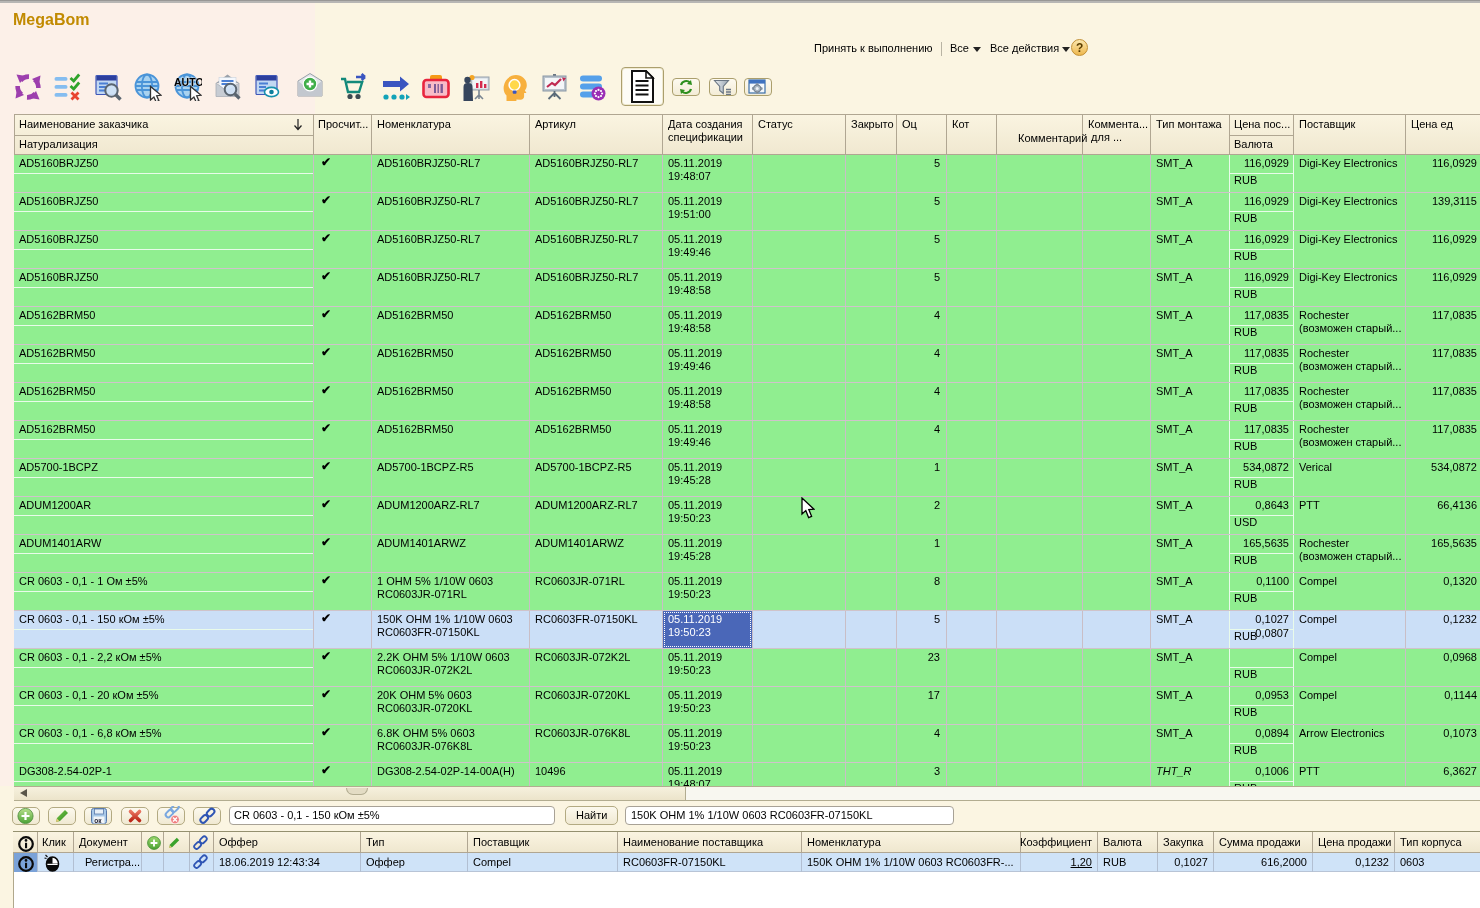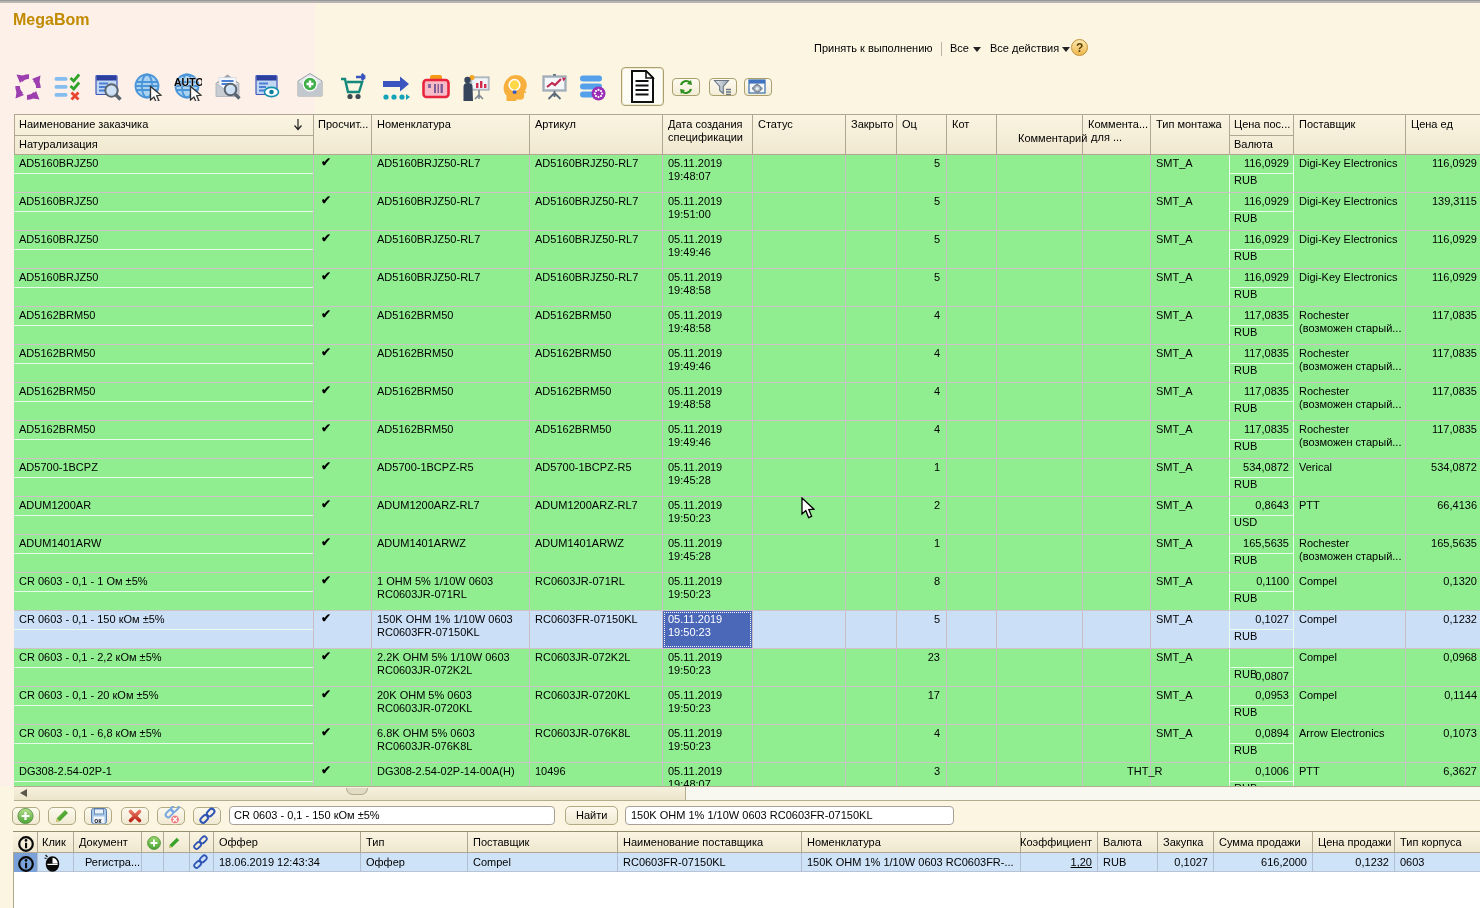--- a/index.html
+++ b/index.html
@@ -460,21 +460,21 @@
 <div class="t" style="left:1234px;top:630px;">RUB</div>
 <div class="t" style="left:1299px;top:613px;width:104px;white-space:normal;">Compel</div>
 <div class="t r" style="left:1405px;top:613px;width:72px;">0,1232</div>
 <div class="t" style="left:19px;top:651px;">CR 0603 - 0,1 - 2,2 кОм ±5%</div>
 <div class="t" style="left:321px;top:650px;font-size:12px;font-weight:bold;">✔</div>
 <div class="t" style="left:377px;top:651px;width:150px;white-space:normal;">2.2K OHM 5% 1/10W 0603<br>RC0603JR-072K2L</div>
 <div class="t" style="left:535px;top:651px;">RC0603JR-072K2L</div>
 <div class="t" style="left:668px;top:651px;white-space:normal;width:80px;color:#000;">05.11.2019<br>19:50:23</div>
 <div class="t r" style="left:896px;top:651px;width:44px;">23</div>
 <div class="t" style="left:1156px;top:651px;">SMT_A</div>
-<div class="t r" style="left:1229px;top:670px;width:60px;">0,0807</div>
+<div class="t r" style="left:1229px;top:627px;width:60px;">0,0807</div>
 <div class="t" style="left:1234px;top:668px;">RUB</div>
 <div class="t" style="left:1299px;top:651px;width:104px;white-space:normal;">Compel</div>
 <div class="t r" style="left:1405px;top:651px;width:72px;">0,0968</div>
 <div class="t" style="left:19px;top:689px;">CR 0603 - 0,1 - 20 кОм ±5%</div>
 <div class="t" style="left:321px;top:688px;font-size:12px;font-weight:bold;">✔</div>
 <div class="t" style="left:377px;top:689px;width:150px;white-space:normal;">20K OHM 5% 0603<br>RC0603JR-0720KL</div>
 <div class="t" style="left:535px;top:689px;">RC0603JR-0720KL</div>
 <div class="t" style="left:668px;top:689px;white-space:normal;width:80px;color:#000;">05.11.2019<br>19:50:23</div>
 <div class="t r" style="left:896px;top:689px;width:44px;">17</div>
 <div class="t" style="left:1156px;top:689px;">SMT_A</div>
@@ -492,21 +492,21 @@
 <div class="t r" style="left:1229px;top:727px;width:60px;">0,0894</div>
 <div class="t" style="left:1234px;top:744px;">RUB</div>
 <div class="t" style="left:1299px;top:727px;width:104px;white-space:normal;">Arrow Electronics</div>
 <div class="t r" style="left:1405px;top:727px;width:72px;">0,1073</div>
 <div class="t" style="left:19px;top:765px;">DG308-2.54-02P-1</div>
 <div class="t" style="left:321px;top:764px;font-size:12px;font-weight:bold;">✔</div>
 <div class="t" style="left:377px;top:765px;width:150px;white-space:normal;">DG308-2.54-02P-14-00A(Н)</div>
 <div class="t" style="left:535px;top:765px;">10496</div>
 <div class="t" style="left:668px;top:765px;white-space:normal;width:80px;color:#000;">05.11.2019<br>19:48:07</div>
 <div class="t r" style="left:896px;top:765px;width:44px;">3</div>
-<div class="t" style="left:1127px;top:765px;">THT_R</div>
+<div class="t" style="left:1156px;top:765px;font-style:italic;">THT_R</div>
 <div class="t r" style="left:1229px;top:765px;width:60px;">0,1006</div>
 <div class="t" style="left:1234px;top:782px;">RUB</div>
 <div class="t" style="left:1299px;top:765px;width:104px;white-space:normal;">PTT</div>
 <div class="t r" style="left:1405px;top:765px;width:72px;">6,3627</div>
 <div class="a" style="left:0px;top:786px;width:1480px;height:122px;background:#fbf5e2;"></div>
 <div class="a" style="left:14px;top:786px;width:1466px;height:15px;background:#f8f7f0;border-top:1px solid #b2ac90;border-bottom:1px solid #b2ac90;"></div>
 <div class="a" style="left:14px;top:787px;width:672px;height:13px;background:linear-gradient(#f6f1de,#ece4ca);border-right:1px solid #b2ac90;"></div>
 <div class="a" style="left:20px;top:789px;width:0;height:0;border-top:4.5px solid transparent;border-bottom:4.5px solid transparent;border-right:7px solid #5a564a;"></div>
 <div class="a" style="left:346px;top:788px;width:22px;height:7px;border-radius:0 0 8px 8px;background:#e3dcc4;border:1px solid #b2ac90;border-top:none;"></div>
 <div class="a" style="left:12px;top:807px;width:28px;height:18px;border:1px solid #b3aa82;border-radius:5px;background:linear-gradient(#fcf9ee,#f0e9d2);"></div>

